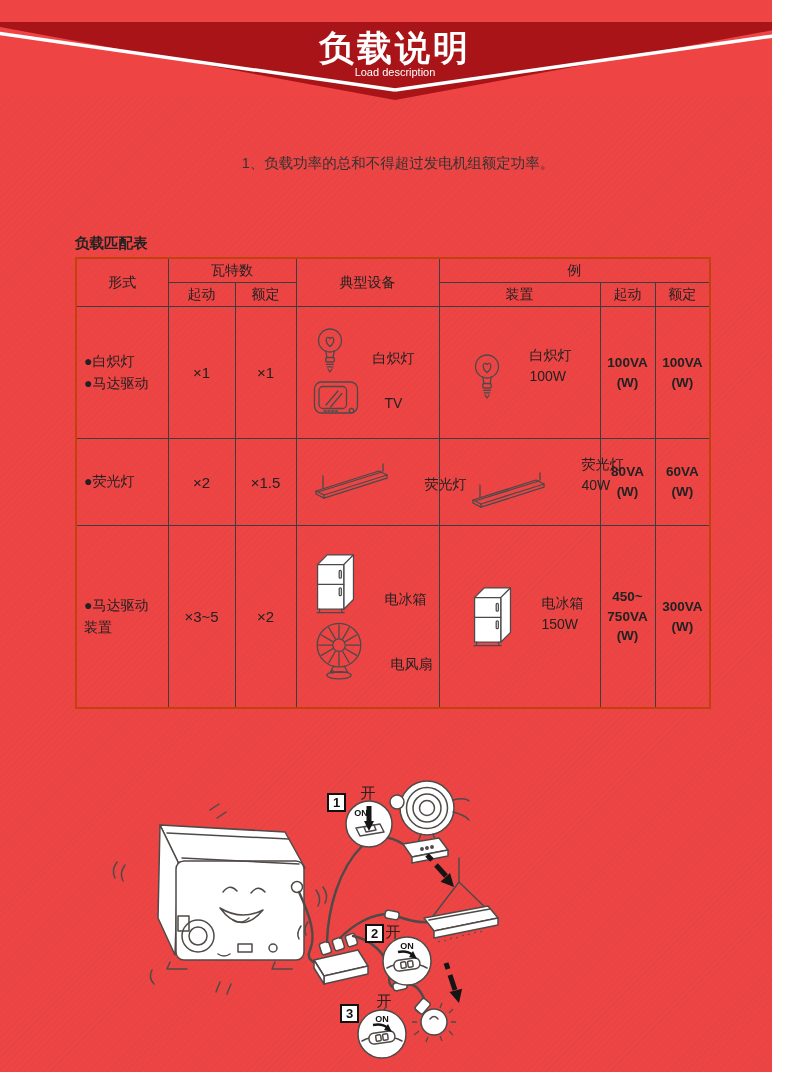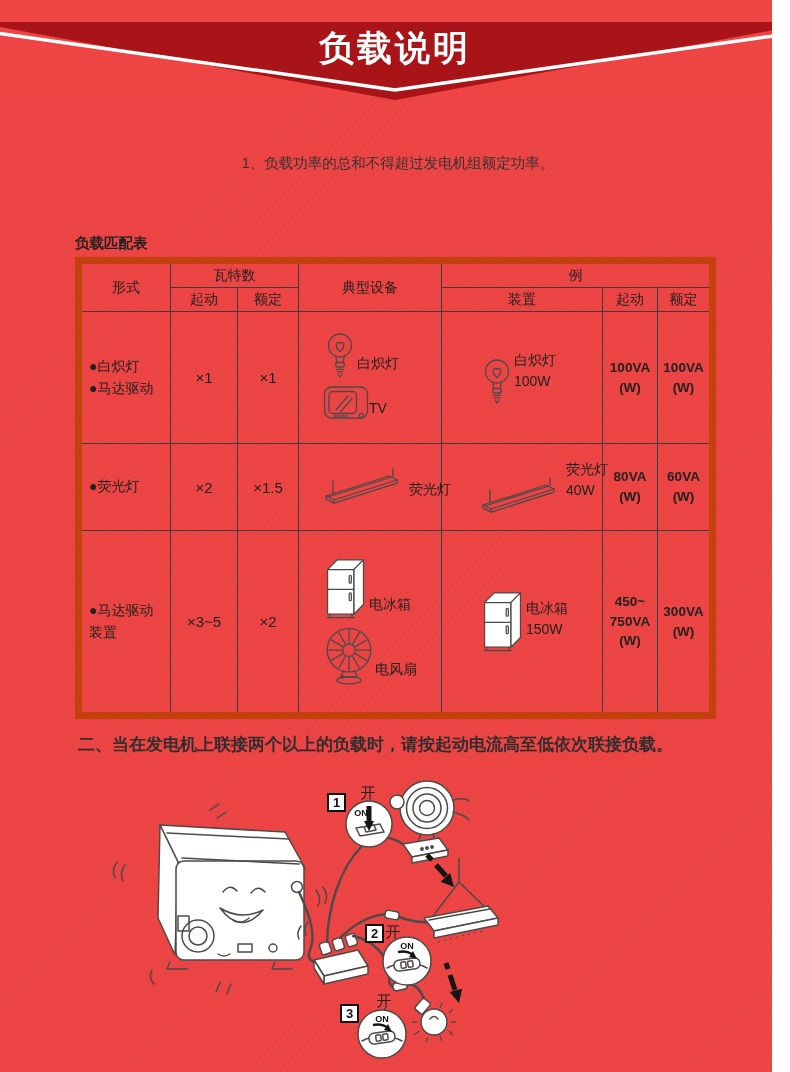--- a/index.html
+++ b/index.html
@@ -13,31 +13,31 @@
   .banner-subtitle{position:absolute;left:0;top:66px;width:790px;text-align:center;z-index:3;
     color:#fff;font-size:11px;}
   .content{position:absolute;left:0;top:0;width:790px;height:1072px;z-index:1;}
   .sec1-heading{position:absolute;left:78px;top:114px;width:660px;margin:0;
     font-size:17.5px;font-weight:bold;color:#2e2e2e;}
   .list-item{position:absolute;left:78px;margin:0;font-size:14.5px;line-height:21px;color:#333;text-align:center;}
   .item1{top:153px;width:640px;}
   .item2{top:175px;width:552px;}
   .table-caption{position:absolute;left:75px;top:234px;font-size:14.5px;font-weight:bold;color:#222;}
   table.load-table{position:absolute;left:75px;top:257px;width:634px;border-collapse:collapse;
-    table-layout:fixed;border:7px solid #c2410c;font-size:14px;color:#222;}
+    table-layout:fixed;border:2px solid #c2410c;font-size:14px;color:#222;}
   .load-table th,.load-table td{border:1px solid #3d3d3d;padding:0;background:transparent;}
   .load-table thead th{font-weight:normal;height:23px;text-align:center;font-size:14px;}
   .r1 td{height:131px;}
   .r2 td{height:86px;}
   .r3 td{height:181px;}
   td.cell-type{text-align:left;padding-left:7px;font-size:14px;line-height:1.55;vertical-align:middle;}
   td.factor{text-align:center;font-size:15px;vertical-align:middle;}
   td.devcell{vertical-align:middle;padding-left:16px;}
   td.excell{vertical-align:middle;padding-left:30px;}
-  .dev{display:flex;align-items:flex-end;gap:0;margin:5px 8px;}
+  .dev{display:flex;align-items:flex-end;gap:26px;margin:5px 0;}
   .dev svg{flex:0 0 auto;}
   .dev .lbl{font-size:14px;color:#222;padding-bottom:7px;white-space:nowrap;}
   .dev .lbl2{font-size:14px;color:#222;line-height:1.5;padding-bottom:14px;white-space:nowrap;}
   td.va{text-align:center;font-size:13.5px;line-height:1.45;vertical-align:middle;font-weight:bold;}
   .sec2-heading{position:absolute;left:78px;top:733px;width:680px;margin:0;
     font-size:17px;font-weight:bold;color:#2e2e2e;}
   .illustration{position:absolute;left:70px;top:770px;}
   .ln{fill:none;stroke:#4a4a4a;stroke-width:1.3;stroke-linecap:round;stroke-linejoin:round;}
   .lnw{fill:#fff;stroke:#4a4a4a;stroke-width:1.3;stroke-linecap:round;stroke-linejoin:round;}
   .ill-ln{fill:none;stroke:#4f4a48;stroke-width:1.5;stroke-linecap:round;stroke-linejoin:round;}
@@ -56,20 +56,21 @@
 <div class="page">
 
   <div class="hatch"></div>
 
   <svg class="banner-svg" width="790" height="112" viewBox="0 0 790 112">
     <polygon points="0,22 790,22 790,27 395,100 0,27" fill="#a91418"></polygon>
     <line x1="-4" y1="33" x2="395" y2="90" stroke="#ffffff" stroke-width="3.5"></line>
     <line x1="794" y1="33" x2="395" y2="90" stroke="#ffffff" stroke-width="3.5"></line>
   </svg>
   <div class="banner-title">负载说明</div>
+  <div class="banner-subtitle">Load description</div>
 
   <div class="content">
 
     <p class="list-item item1">1、负载功率的总和不得超过发电机组额定功率。</p>
 
     <div class="table-caption">负载匹配表</div>
 
     <table class="load-table">
       <colgroup>
         <col style="width:92px">
@@ -269,21 +270,20 @@
             <div>(W)</div>
           </td>
           <td class="va">
             <div>300VA</div>
             <div>(W)</div>
           </td>
         </tr>
       </tbody>
     </table>
 
-    <h2 class="sec2-heading">二、当在发电机上联接两个以上的负载时，请按起动电流高至低依次联接负载。</h2>
 
     <svg class="illustration" width="580" height="302" viewBox="0 0 580 302">
 
       <g>
         <g class="ill-w">
           <polygon points="90,55 215,62 235,98 108,92"></polygon>
           <polygon points="90,55 108,92 105,185 88,148"></polygon>
           <rect x="106" y="91" width="128" height="99" rx="8"></rect>
         </g>
         <g class="ill-ln">

